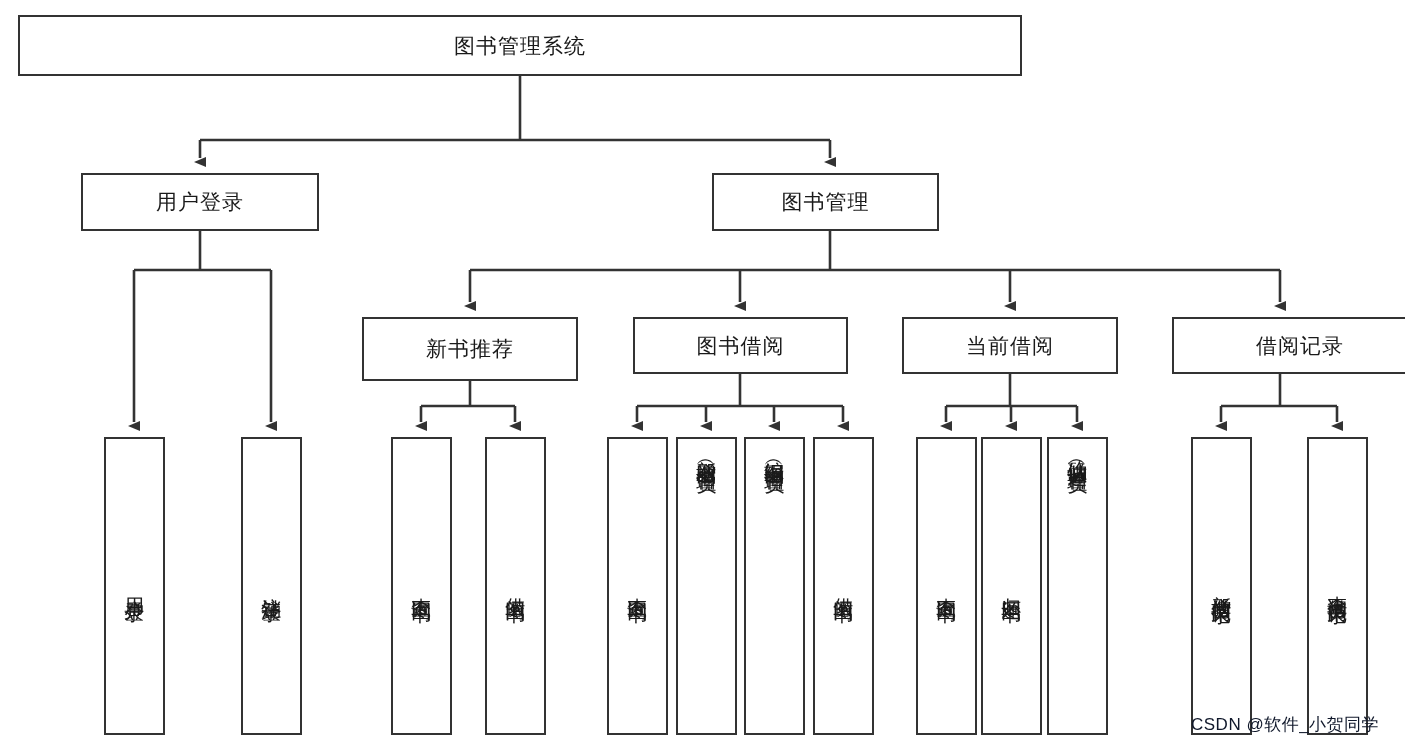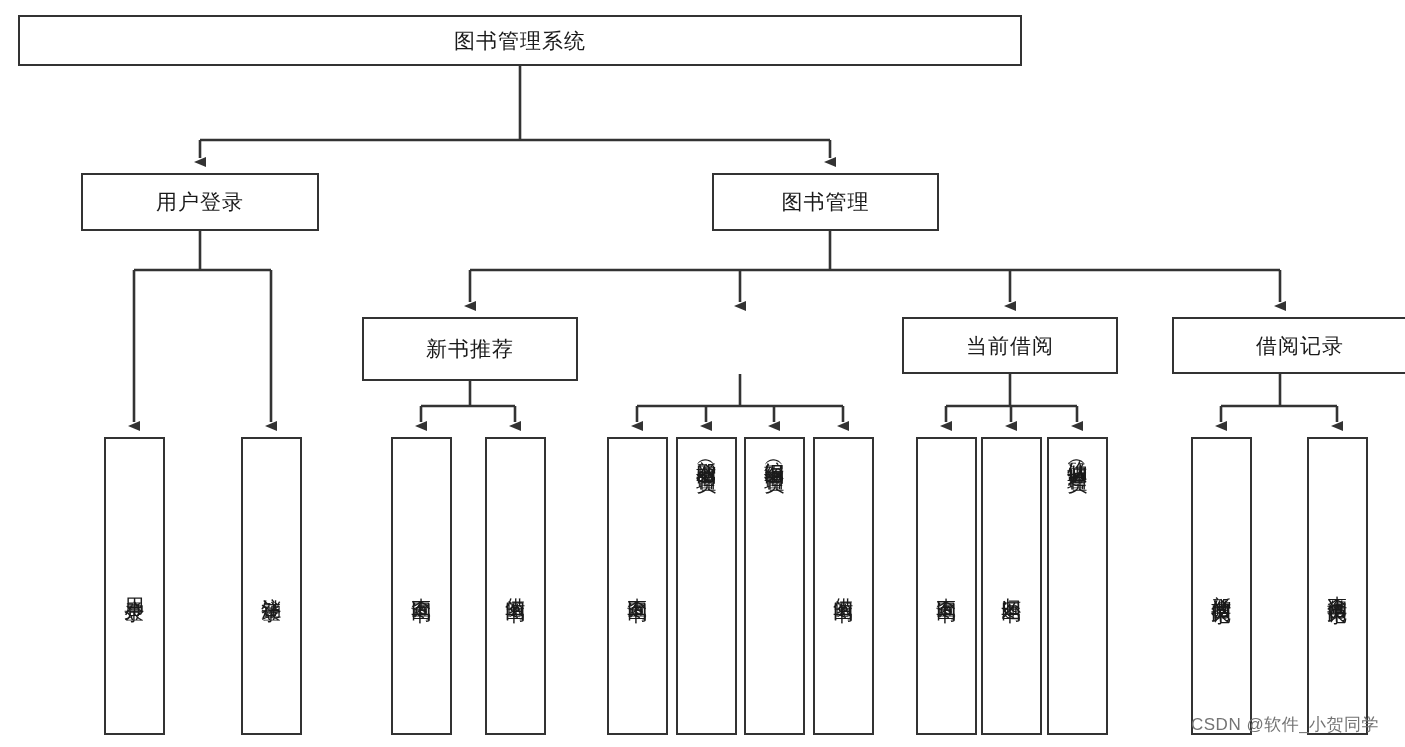--- a/index.html
+++ b/index.html
@@ -54,21 +54,21 @@
   }
   .node.vert.center {
     align-items: center;
     padding-top: 0;
   }
   .watermark {
     position: absolute;
     left: 1191px;
     top: 713px;
     font-size: 17px;
-    color: #737373;
+    color: #0f172a;
     white-space: nowrap;
     letter-spacing: 0.5px;
   }
 </style>
 </head>
 <body>
 
 <div id="canvas">
 
   <svg class="edges" viewBox="0 0 1405 747" xmlns="http://www.w3.org/2000/svg">
@@ -114,33 +114,36 @@
       <path d="M1011,406 L1011,422" marker-end="url(#arrow)"></path>
       <path d="M1077,406 L1077,422" marker-end="url(#arrow)"></path>
 
       <path d="M1280,374 L1280,406"></path>
       <path d="M1221,406 L1337,406"></path>
       <path d="M1221,406 L1221,422" marker-end="url(#arrow)"></path>
       <path d="M1337,406 L1337,422" marker-end="url(#arrow)"></path>
     </g>
   </svg>
 
-  <div class="node horiz" id="n-root" style="left: 18px; top: 15px; width: 1004px; height: 51px;">
+  <div class="node horiz" id="n-root" style="left: 18px; top: 15px; width: 1004px; height: 61px;">
     <span>图书管理系统</span>
   </div>
 
   <div class="node horiz" id="n-l2-0" style="left: 81px; top: 173px; width: 238px; height: 58px;">
     <span>用户登录</span>
   </div>
   <div class="node horiz" id="n-l2-1" style="left: 712px; top: 173px; width: 227px; height: 58px;">
     <span>图书管理</span>
   </div>
 
   <div class="node horiz" id="n-l3-0" style="left: 362px; top: 317px; width: 216px; height: 64px;">
     <span>新书推荐</span>
+  </div>
+  <div class="node horiz" id="n-l3-1" style="left: 633px; top: 317px; width: 215px; height: 57px;">
+    <span>图书借阅</span>
   </div>
   <div class="node horiz" id="n-l3-2" style="left: 902px; top: 317px; width: 216px; height: 57px;">
     <span>当前借阅</span>
   </div>
   <div class="node horiz" id="n-l3-3" style="left: 1172px; top: 317px; width: 256px; height: 57px;">
     <span>借阅记录</span>
   </div>
 
   <div class="node vert center" id="n-leaf-0" style="left: 104px; top: 437px; width: 61px; height: 298px;">
     <span class="vtext">用户登录</span>

